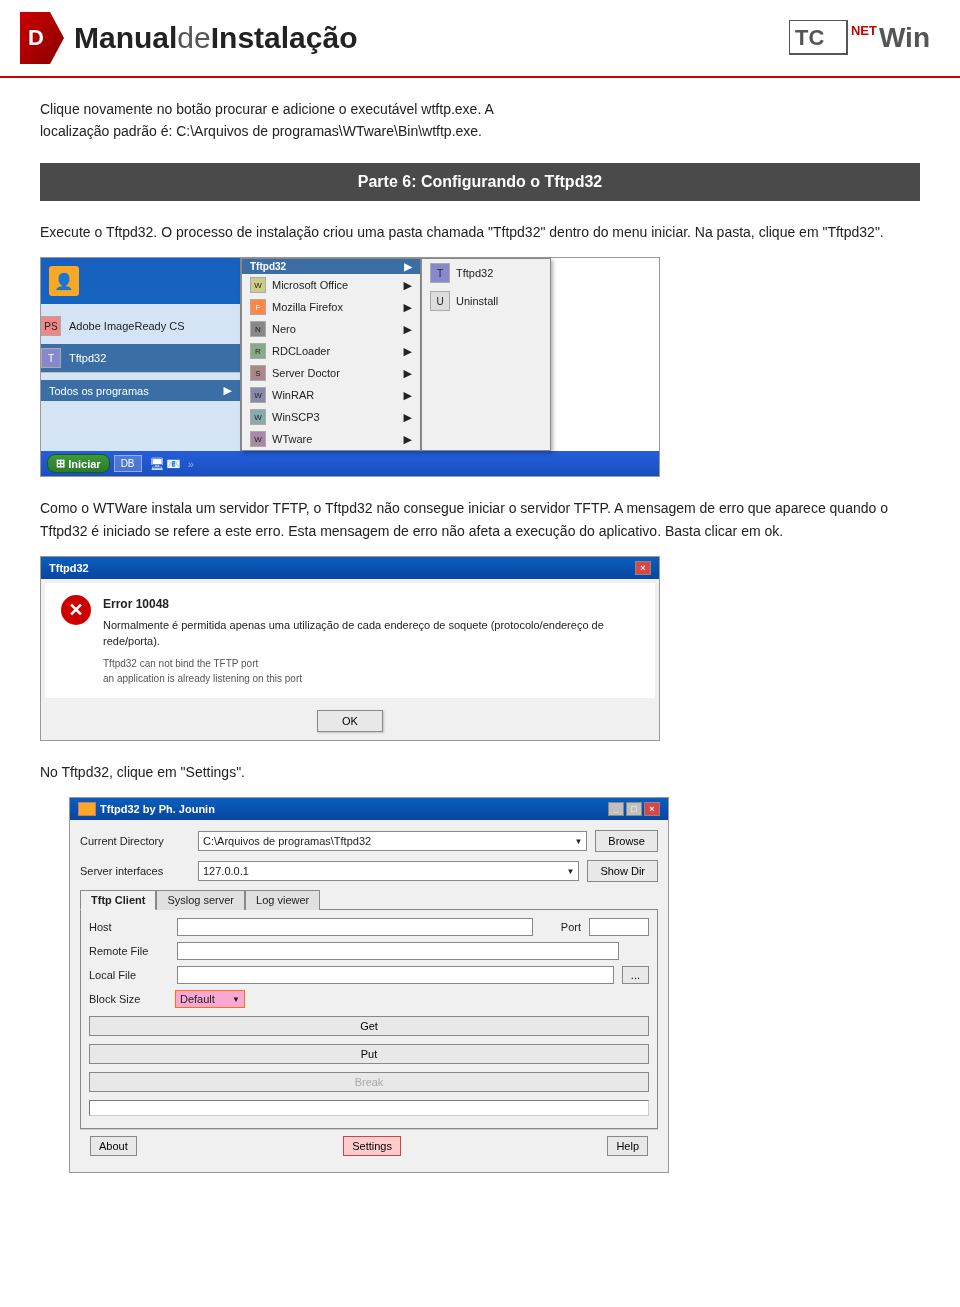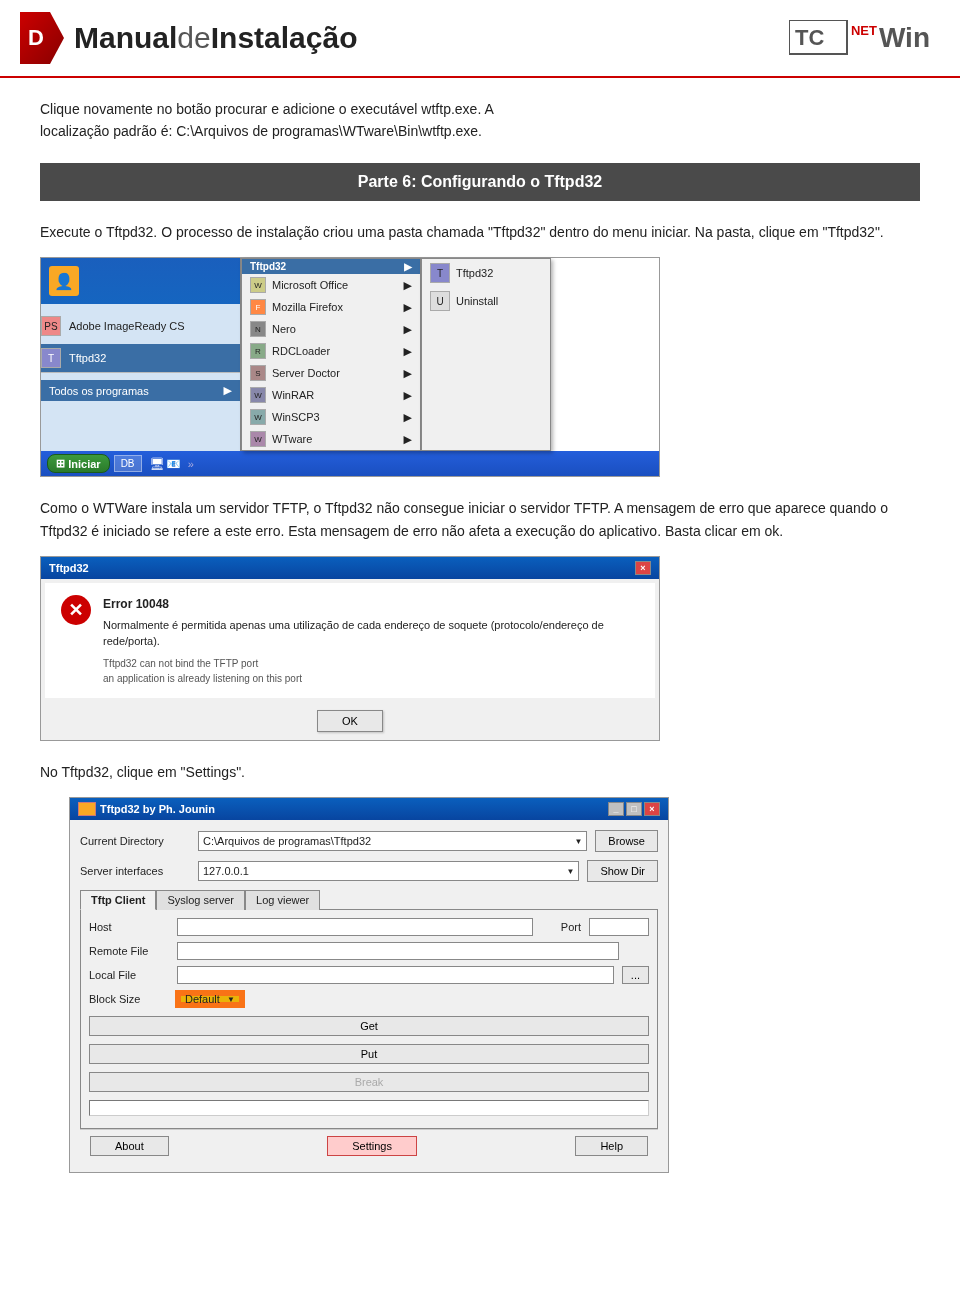--- a/index.html
+++ b/index.html
@@ -357,22 +357,22 @@
       padding: 1px 8px;
       font-size: 11px;
       height: 18px;
       cursor: pointer;
     }
     .block-size-row {
       display: flex; align-items: center; gap: 6px; margin-bottom: 6px;
     }
     .block-dropdown {
       height: 18px;
-      border: 6px solid #f97316;
-      background: #eab308;
+      border: 1px solid #f97316;
+      background: #f9a8d4;
       width: 70px;
       font-size: 11px;
       display: flex; align-items: center; justify-content: space-between;
       padding: 0 4px;
     }
     .action-btns {
       display: flex; gap: 8px; justify-content: center;
       margin: 8px 0;
       flex-direction: column;
     }
@@ -385,21 +385,21 @@
     }
     .action-btn.disabled { color: #aaa; }
     .settings-footer-btns {
       display: flex; justify-content: space-between;
       padding: 6px 10px;
       border-top: 1px solid #ccc;
     }
     .footer-btn {
       background: #e8e8e8;
       border: 1px solid #888;
-      padding: 3px 24px;
+      padding: 3px 8px;
       font-size: 11px;
       cursor: pointer;
     }
     .footer-btn.red { background: #ffcccc; border-color: #cc4444; }
   </style>
 </head>
 <body>
 
 <div class="header">
   <div class="header-logo-left">

